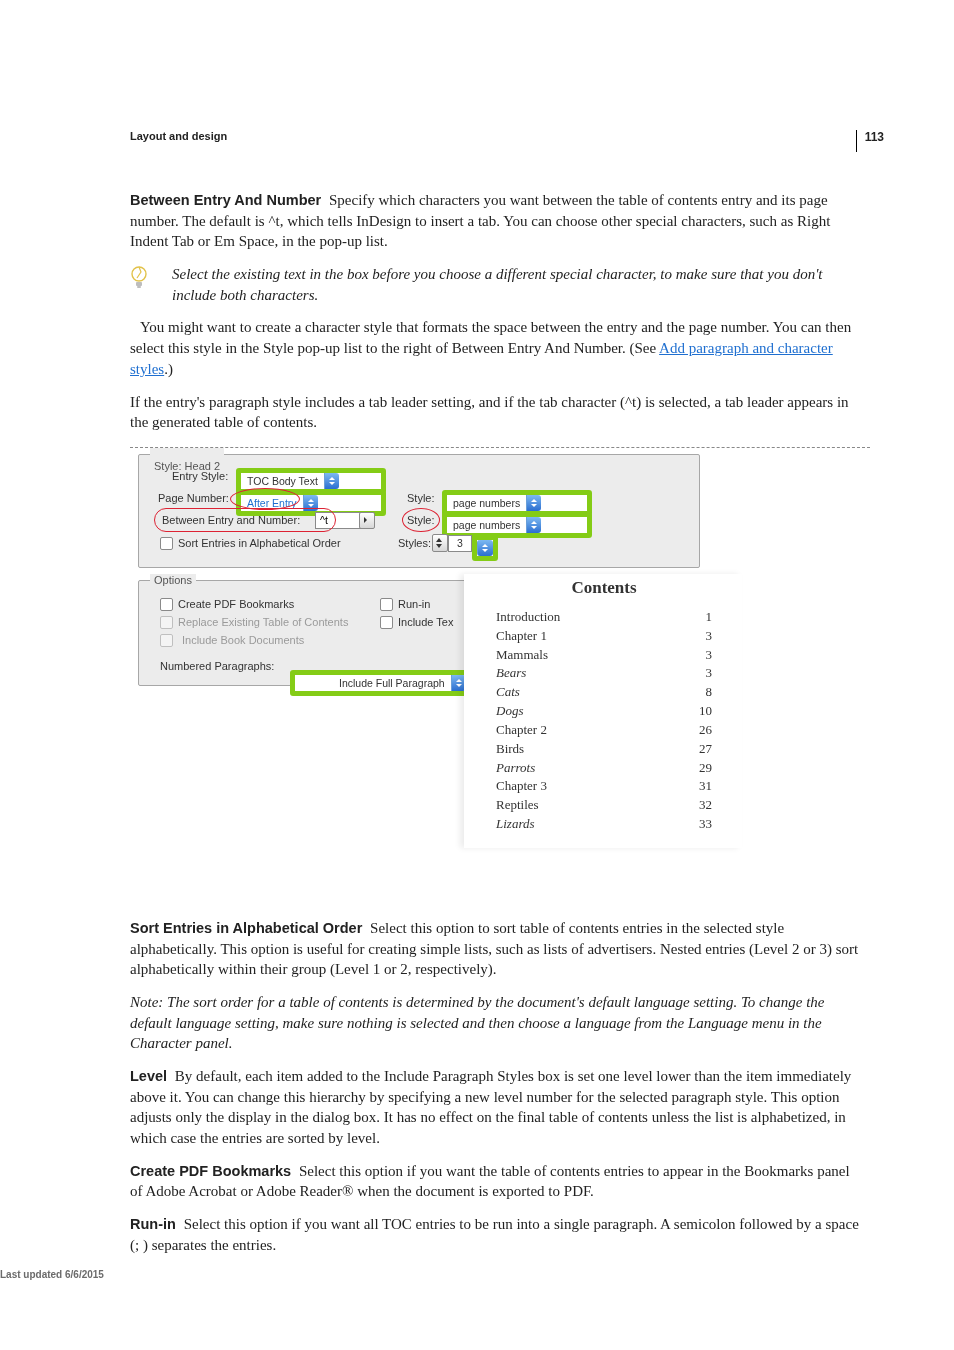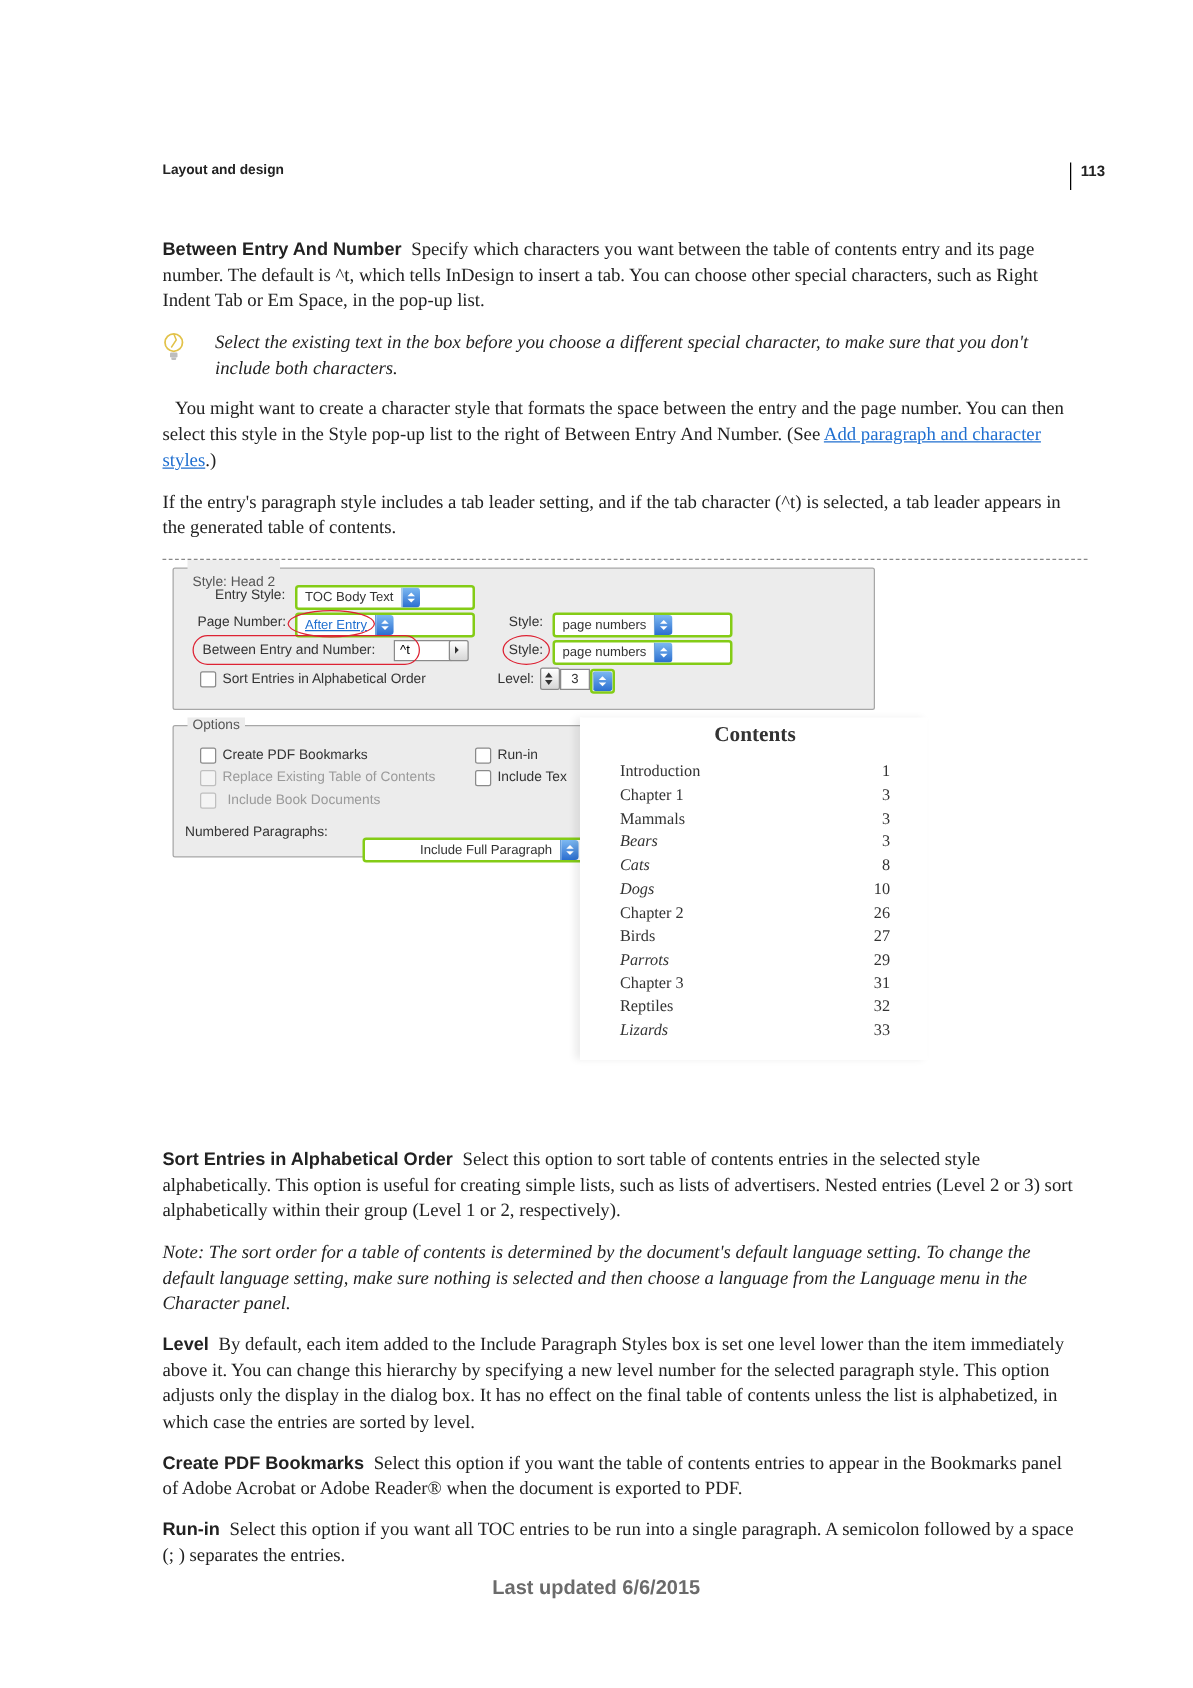--- a/index.html
+++ b/index.html
@@ -59,21 +59,21 @@
   .figure .fs{
     position:absolute;
     border:1px solid #a7a7a7;
     background:#ececec;
     border-radius:2px;
   }
   .figure label.lbl{position:absolute;}
   .mac-select{
     position:absolute;
     display:flex;align-items:center;
-    border:2px solid #84cc16;
+    border:5px solid #84cc16;
     background:#fff;border-radius:3px;
     height:16px;
     box-shadow:inset 0 1px 0 #fff;
   }
   .mac-select .val{padding:0 6px; font-size:10.5px;}
   .mac-select .btn{
     width:14px;height:16px;
     background:linear-gradient(#7db9f2,#2b6ed0);
     border-left:1px solid #6a9fd8;
     border-radius:0 3px 3px 0;
@@ -122,23 +122,23 @@
     border-left:2px solid #fff;
     box-shadow:-4px 0 6px rgba(0,0,0,.08);
     padding:4px 30px 14px 30px;
     font-family:"Minion Pro","Times New Roman",Georgia,serif;
   }
   .tocpanel h3{margin:0 0 10px 0;text-align:center;font-family:"Minion Pro",serif;font-weight:700;font-size:17px;}
   .tocpanel .row{display:flex;justify-content:space-between;gap:60px;font-size:13px;line-height:1.45;}
   .tocpanel .row .t.ital{font-style:italic}
   .footer{
     position:absolute;bottom:70px;left:0;right:0;
-    text-align:center;
+    text-align:left;
     font-family:"Myriad Pro",Helvetica,Arial,sans-serif;
-    font-weight:700;font-size:16px;color:#6b6b6b;
+    font-weight:700;font-size:10px;color:#6b6b6b;
   }
 </style>
 </head>
 <body>
 
 <div class="pnum">113</div>
 
 <div class="page">
 
   <div class="section-header">Layout and design</div>
@@ -197,21 +197,21 @@
     <label class="lbl" style="left:277px;top:66px;">Style:</label>
     <div class="circle" style="left:272px;top:60px;width:36px;height:22px;"></div>
     <div class="mac-select" style="left:312px;top:64px;width:140px;">
       <span class="val">page numbers</span>
         <div class="btn"></div>
     </div>
 
     <div class="chk" style="left:30px;top:89px;"></div>
     <label class="lbl" style="left:48px;top:89px;">Sort Entries in Alphabetical Order</label>
 
-    <label class="lbl" style="left:268px;top:89px;">Level:</label>
+    <label class="lbl" style="left:268px;top:89px;">Styles:</label>
     <div class="step" style="left:302px;top:86px;"></div>
     <div class="stepbox" style="left:318px;top:87px;">3</div>
     <div class="mac-select" style="left:342px;top:87px;width:16px;">
         <div class="btn" style="border-radius:3px;width:16px;"></div>
       </div>
 
     <div class="fs" style="left:8px;top:132px;width:560px;height:104px;"></div>
     <label class="lbl" style="left:20px;top:126px;background:#ececec;padding:0 4px;color:#555;">Options</label>
 
     <div class="chk" style="left:30px;top:150px;"></div>
@@ -222,21 +222,21 @@
 
     <div class="chk dim" style="left:30px;top:186px;"></div>
     <label class="lbl dim" style="left:52px;top:186px;">Include Book Documents</label>
 
     <div class="chk" style="left:250px;top:150px;"></div>
     <label class="lbl" style="left:268px;top:150px;">Run-in</label>
 
     <div class="chk" style="left:250px;top:168px;"></div>
     <label class="lbl" style="left:268px;top:168px;">Include Tex</label>
 
-    <label class="lbl" style="left:18px;top:212px;">Numbered Paragraphs:</label>
+    <label class="lbl" style="left:30px;top:212px;">Numbered Paragraphs:</label>
     <div class="mac-select" style="left:160px;top:222px;width:160px;padding-left:38px;">
       <span class="val">Include Full Paragraph</span>
         <div class="btn"></div>
     </div>
 
     <div class="tocpanel" style="left:334px;top:126px;width:216px;">
       <h3>Contents</h3>
       <div id="toc-rows">
           <div class="row">
             <span class="t">Introduction</span>

